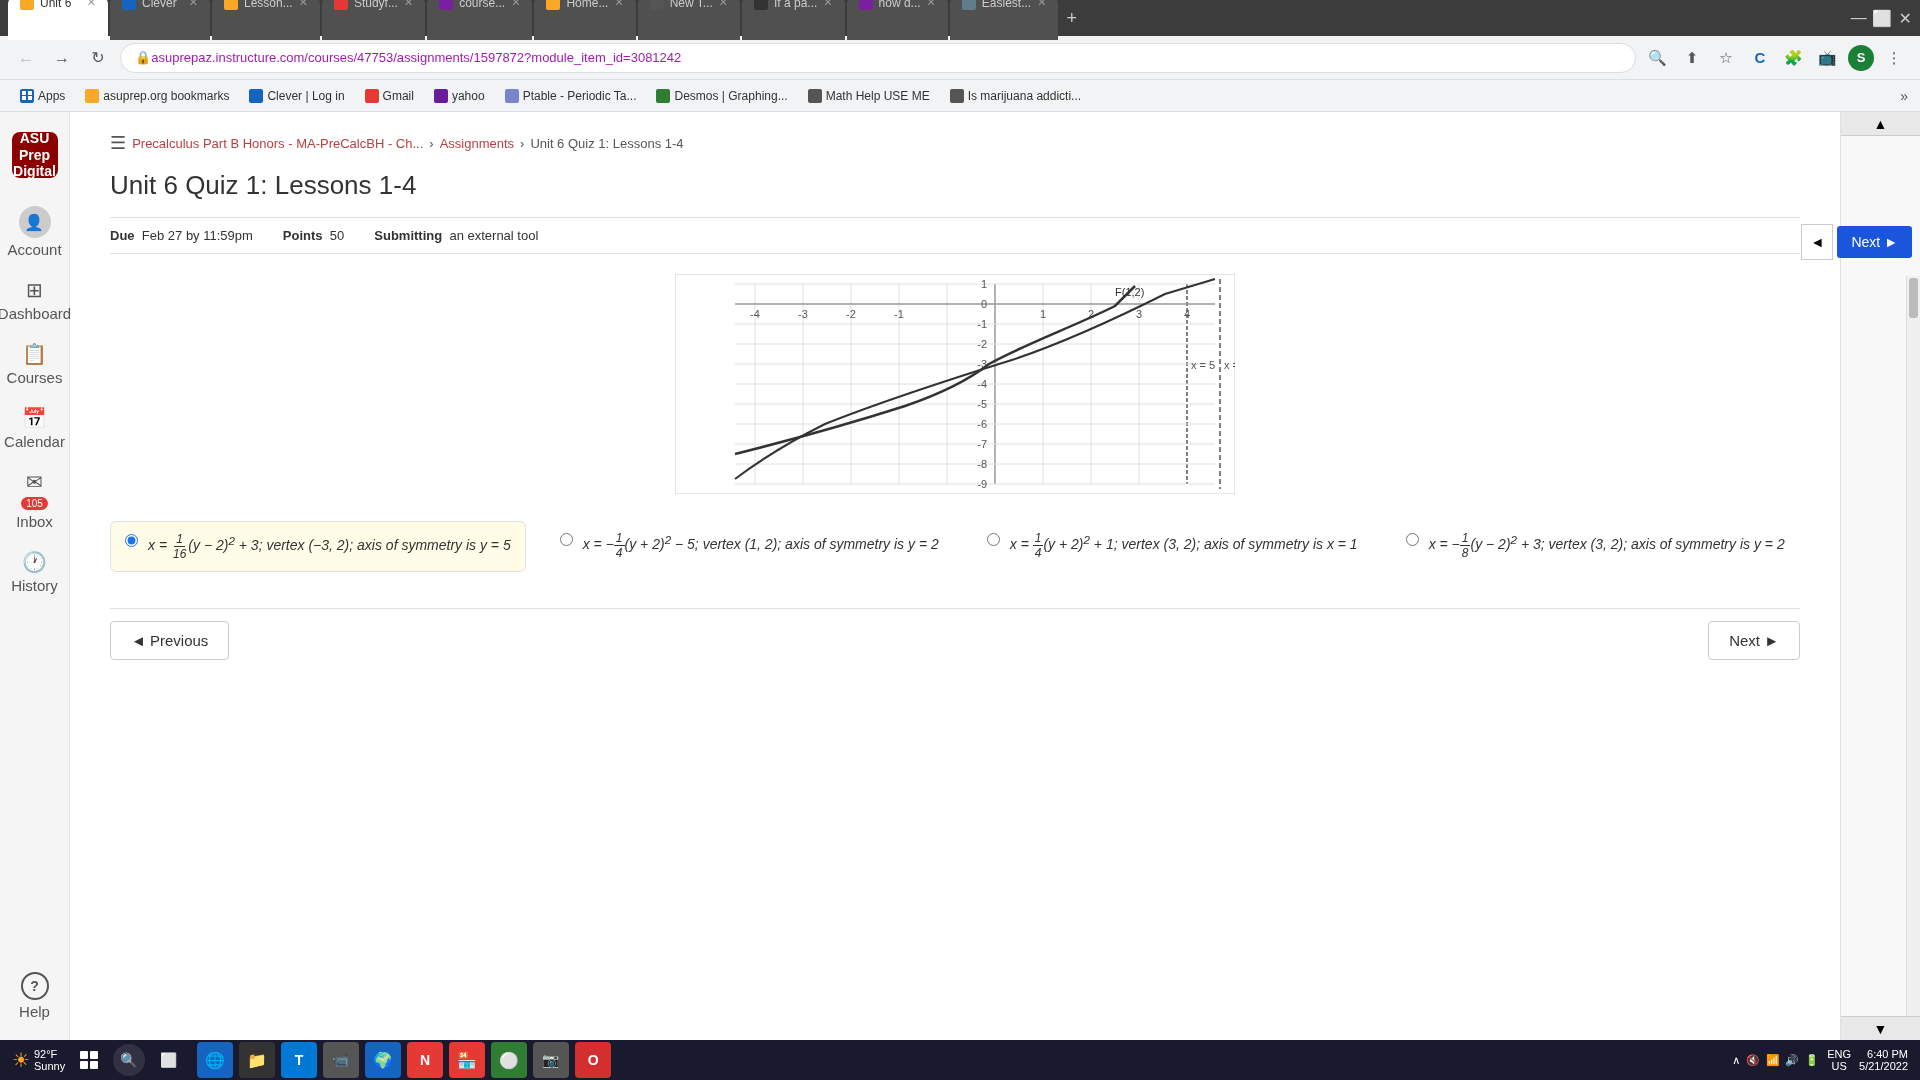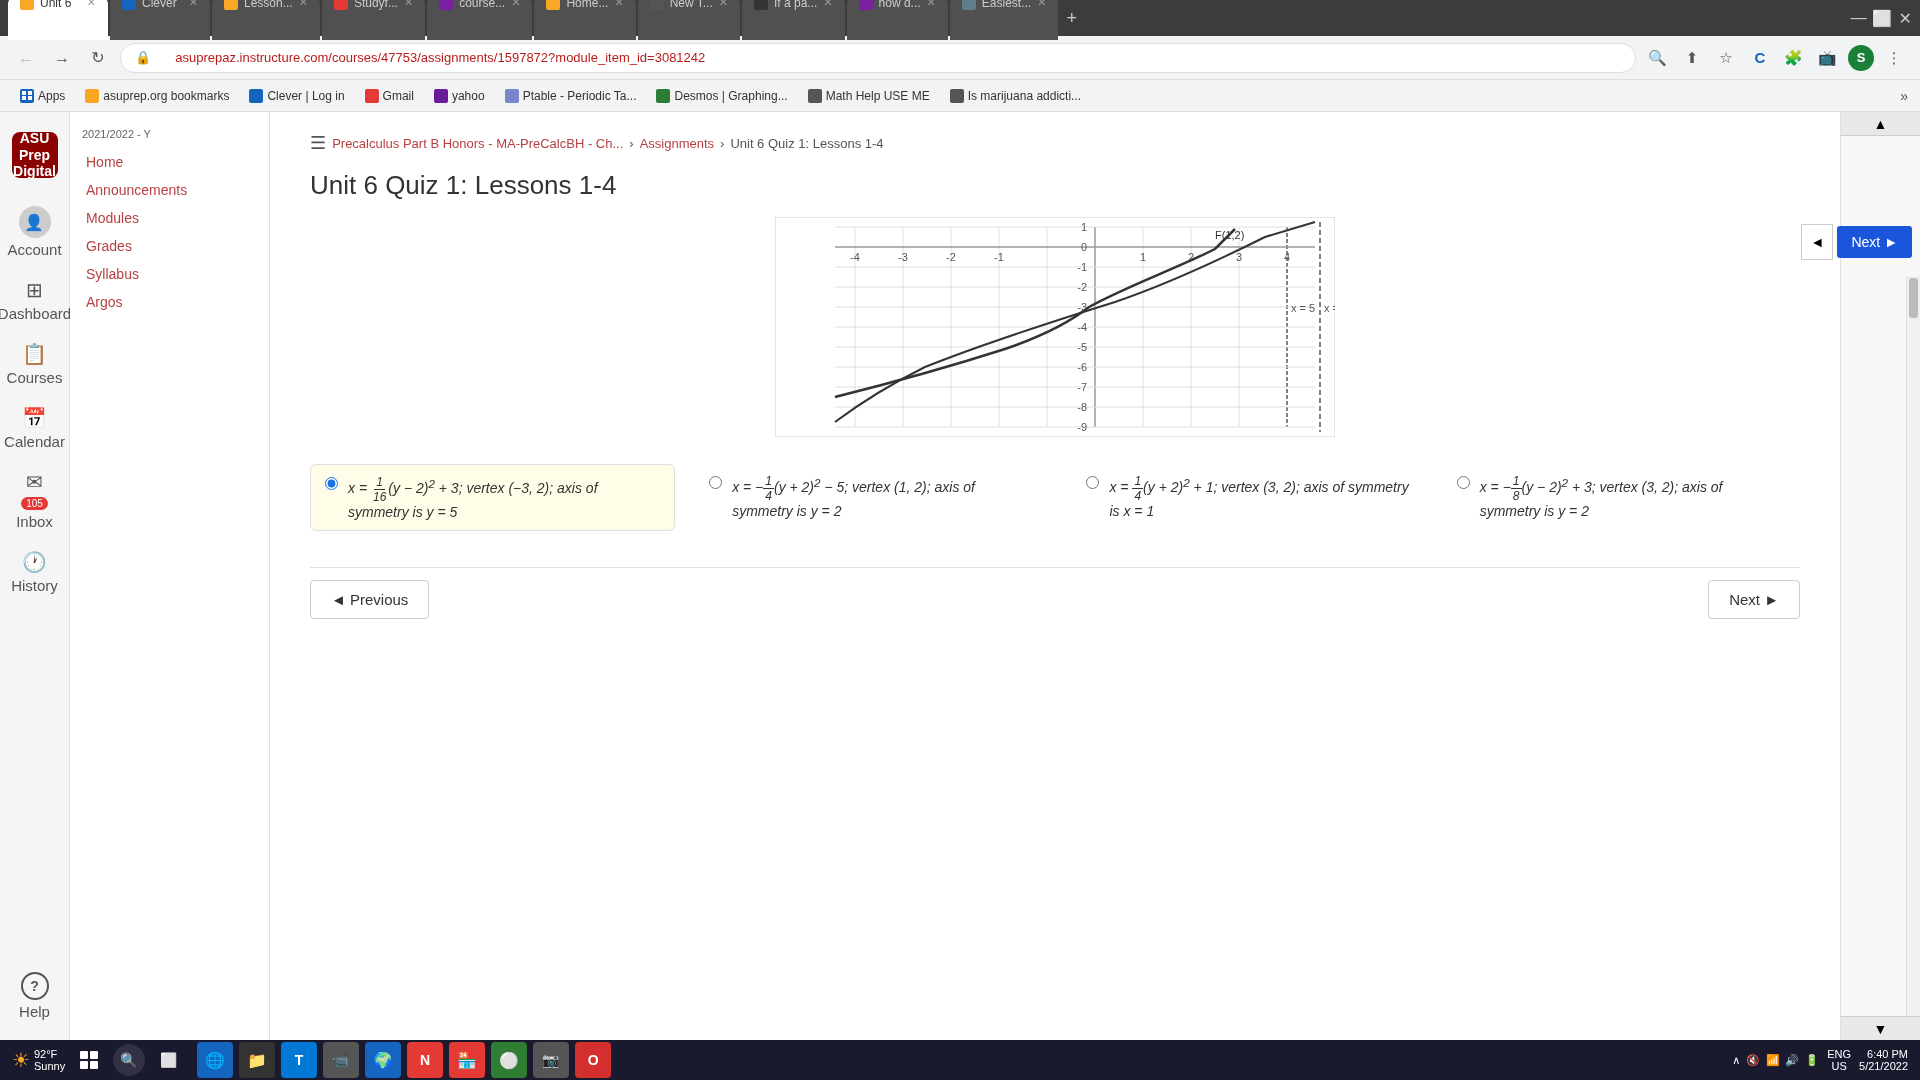--- a/index.html
+++ b/index.html
@@ -11,21 +11,21 @@
     .tab.active { background: #fff; color: #333; }
     .tab-favicon { width: 14px; height: 14px; border-radius: 2px; flex-shrink: 0; }
     .tab-title { overflow: hidden; text-overflow: ellipsis; white-space: nowrap; }
     .tab-close { margin-left: auto; color: #999; font-size: 11px; }
     .new-tab-btn { color: #ccc; font-size: 18px; padding: 0 6px; cursor: pointer; }
     .browser-controls { background: #f1f3f4; height: 44px; display: flex; align-items: center; padding: 0 12px; gap: 8px; border-bottom: 1px solid #ddd; }
     .nav-btn { width: 28px; height: 28px; border-radius: 50%; border: none; background: transparent; cursor: pointer; display: flex; align-items: center; justify-content: center; color: #555; font-size: 16px; }
     .nav-btn.disabled { color: #bbb; cursor: default; }
     .address-bar { flex: 1; height: 30px; border: 1px solid #ddd; border-radius: 15px; padding: 0 14px; font-size: 13px; background: #fff; color: #333; display: flex; align-items: center; }
     .address-bar span { color: #666; }
-    .address-bar .path { color: #b91c1c; margin-left: 24px; }
+    .address-bar .path { color: #a21caf; }
     .browser-actions { display: flex; gap: 6px; align-items: center; }
     .browser-action-btn { width: 28px; height: 28px; border: none; background: transparent; cursor: pointer; color: #555; font-size: 15px; display: flex; align-items: center; justify-content: center; border-radius: 50%; }
 
     
     .bookmarks-bar { background: #f1f3f4; height: 32px; display: flex; align-items: center; padding: 0 12px; gap: 4px; border-bottom: 1px solid #ddd; overflow: hidden; }
     .bookmark-item { display: flex; align-items: center; gap: 4px; padding: 4px 8px; border-radius: 4px; cursor: pointer; font-size: 12px; color: #333; white-space: nowrap; }
     .bm-icon { width: 14px; height: 14px; border-radius: 2px; }
 
     
     .left-nav { width: 70px; background: #f5f5f5; border-right: 1px solid #e0e0e0; display: flex; flex-direction: column; align-items: center; padding: 12px 0; gap: 4px; }
@@ -238,44 +238,49 @@
       <span class="nav-icon">🕐</span>
       <span class="nav-label">History</span>
     </div>
     <div style="flex:1;"></div>
     <div class="nav-item">
       <div style="width:28px; height:28px; border-radius:50%; border:2px solid #555; display:flex; align-items:center; justify-content:center; font-size:14px; font-weight:bold; color:#555;">?</div>
       <span class="nav-label">Help</span>
     </div>
   </div>
 
-  <div class="sidebar">
-    <div class="sidebar-year">2021/2022 - Y</div>
-    <a class="sidebar-link">Home</a>
-    <a class="sidebar-link">Announcements</a>
-    <a class="sidebar-link">Modules</a>
-    <a class="sidebar-link">Grades</a>
-    <a class="sidebar-link">Syllabus</a>
-    <a class="sidebar-link">Argos</a>
-  </div>
 
   <div style="flex:1; display:flex; overflow:hidden; position:relative;">
     <div class="content-area">
 
       <div class="breadcrumb">
         <span style="font-size:18px; cursor:pointer; color:#555;">☰</span>
         <a class="sidebar-link" style="font-size:13px; padding:0;">Precalculus Part B Honors - MA-PreCalcBH - Ch...</a>
         <span>›</span>
         <a class="sidebar-link" style="font-size:13px; padding:0;">Assignments</a>
         <span>›</span>
         <span>Unit 6 Quiz 1: Lessons 1-4</span>
       </div>
 
       <h1 class="page-title">Unit 6 Quiz 1: Lessons 1-4</h1>
 
+      <div class="meta-bar">
+        <span>
+          <strong>Due</strong>
+          &nbsp;<span>Feb 27 by 11:59pm</span>
+        </span>
+        <span>
+          <strong>Points</strong>
+          &nbsp;<span>50</span>
+        </span>
+        <span>
+          <strong>Submitting</strong>
+          &nbsp;<span>an external tool</span>
+        </span>
+      </div>
 
       <div class="graph-container">
         <svg class="graph-svg" viewBox="0 0 560 220">
 
           <rect x="0" y="0" width="560" height="220" fill="white" stroke="#ccc" stroke-width="1"></rect>
 
           <line x1="80" y1="10" x2="80" y2="210" stroke="#e0e0e0" stroke-width="1"></line>
           <line x1="128" y1="10" x2="128" y2="210" stroke="#e0e0e0" stroke-width="1"></line>
           <line x1="176" y1="10" x2="176" y2="210" stroke="#e0e0e0" stroke-width="1"></line>
           <line x1="224" y1="10" x2="224" y2="210" stroke="#e0e0e0" stroke-width="1"></line>

